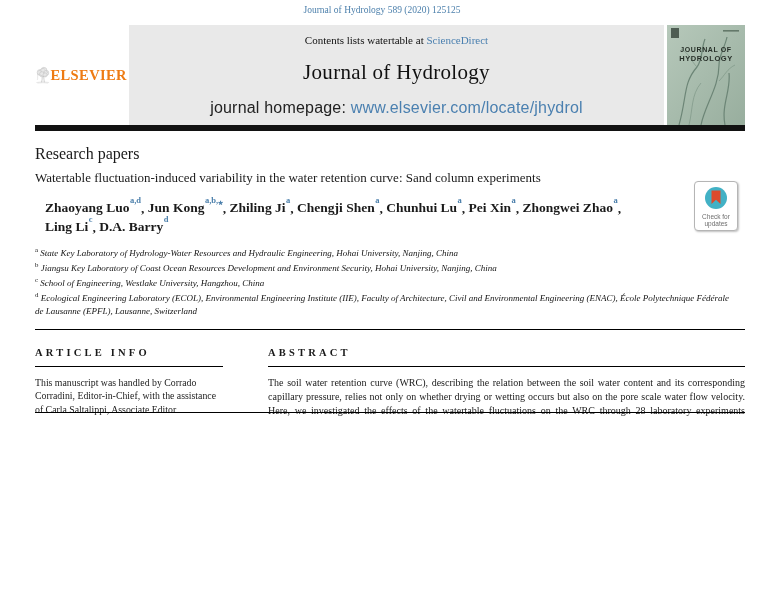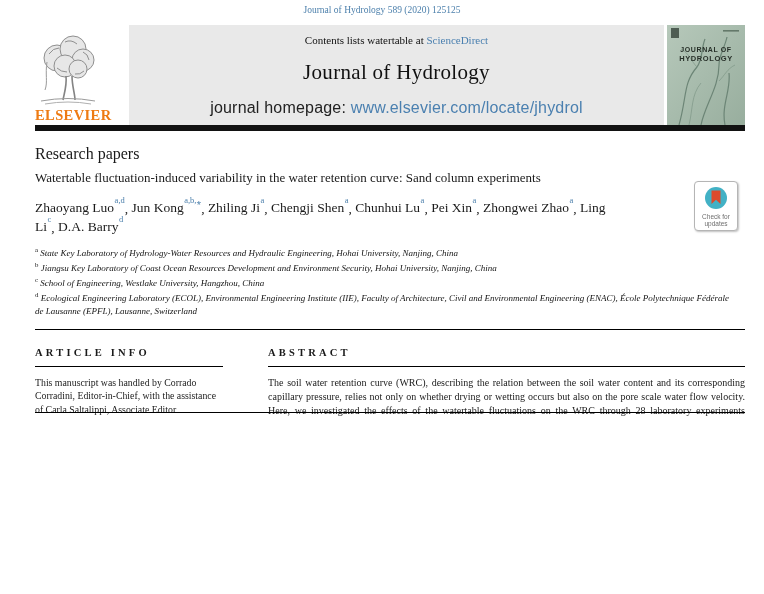--- a/index.html
+++ b/index.html
@@ -2,36 +2,36 @@
 <html><head>
 <meta charset="utf-8">
 <style>
   html,body{margin:0;padding:0;background:#ffffff;}
   body{width:764px;height:594px;font-family:"Liberation Serif",serif;color:#1a1a1a;}
   .page{position:relative;width:764px;height:417px;overflow:hidden;background:#fff;}
 
   .citation{text-align:center;font-size:9.5px;color:#4b7fab;padding-top:5px;}
 
   .masthead{position:relative;margin:10px 19px 0 35px;height:100px;display:flex;}
-  .logo-block{width:92px;display:flex;flex-direction:column;justify-content:flex-end;padding-bottom:1px;cursor:pointer;}
+  .logo-block{width:92px;display:flex;flex-direction:row;align-items:center;justify-content:flex-end;padding-bottom:1px;cursor:pointer;}
   .elsevier-word{font-size:14.5px;font-weight:bold;color:#ee7b13;letter-spacing:0.4px;margin-top:1px;}
   .mast-center{flex:1;background:#e9e9e9;display:flex;flex-direction:column;align-items:center;justify-content:space-between;padding:9px 0 8px;margin-left:2px;}
   .contents-line{font-size:11px;color:#111;}
   .mast-title{font-size:21px;color:#111;letter-spacing:0.3px;}
   .homepage-line{font-family:"Liberation Sans",sans-serif;font-size:16px;color:#222;letter-spacing:0.2px;}
   .link{color:#4b80b0;text-decoration:none;cursor:pointer;}
   .cover{width:78px;height:100px;margin-left:3px;cursor:pointer;}
   .black-bar{margin:0 19px 0 35px;height:6px;background:#121212;}
 
   .section-label{margin:14px 19px 0 35px;font-size:16px;}
   .title{margin:7px 19px 0 35px;font-size:13px;font-weight:normal;line-height:1.22;width:630px;}
   .check-badge{position:absolute;top:181px;left:694px;width:44px;height:50px;background:#fff;border:1px solid #b5b5b5;border-radius:4px;box-shadow:1px 1px 2px rgba(0,0,0,0.25);display:flex;flex-direction:column;align-items:center;padding-top:3px;box-sizing:border-box;cursor:pointer;}
   .badge-text{font-family:"Liberation Sans",sans-serif;font-size:6.5px;line-height:7px;color:#6e6e6e;text-align:center;margin-top:2px;}
 
-  .authors{margin:13px 19px 0 35px;font-size:13.5px;width:590px;line-height:1.35;}
+  .authors{margin:13px 19px 0 45px;font-size:13.5px;width:590px;line-height:1.35;font-weight:bold;}
   .au-sup{color:#4b7fab;font-size:8.5px;position:relative;top:-0.45em;margin-left:0.5px;}
 
   .affiliations{margin:9px 19px 0 35px;font-size:9px;font-style:italic;line-height:1.45;color:#141414;width:700px;}
   .affil sup{font-size:6.8px;font-style:normal;}
 
   .rule-full{border:none;border-top:1px solid #000;margin:10px 19px 0 35px;}
   .two-col{display:flex;margin:0 19px 0 35px;}
   .col-left{width:188px;margin-right:45px;flex-shrink:0;}
   .col-right{flex:1;}
   .col-heading{font-size:10.5px;font-weight:bold;letter-spacing:3.2px;margin-top:17px;}

